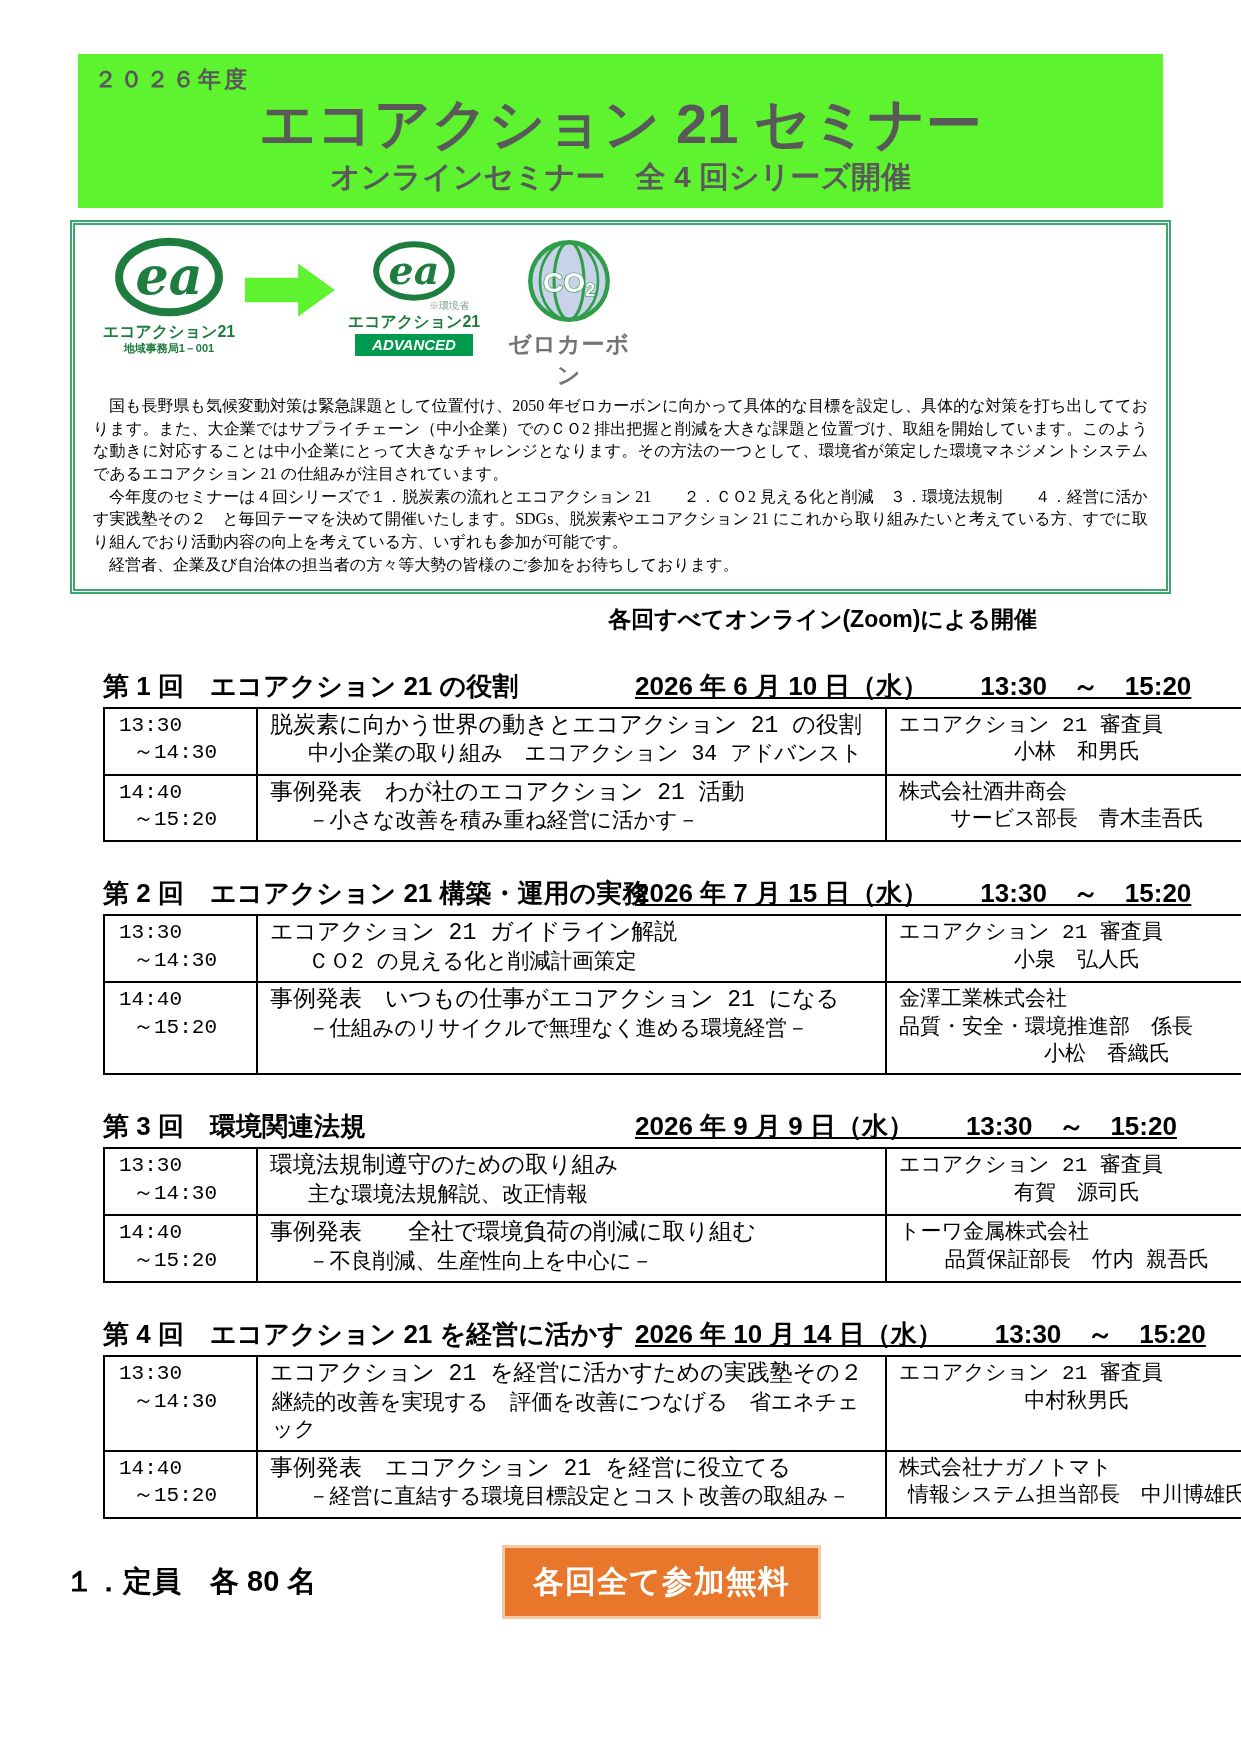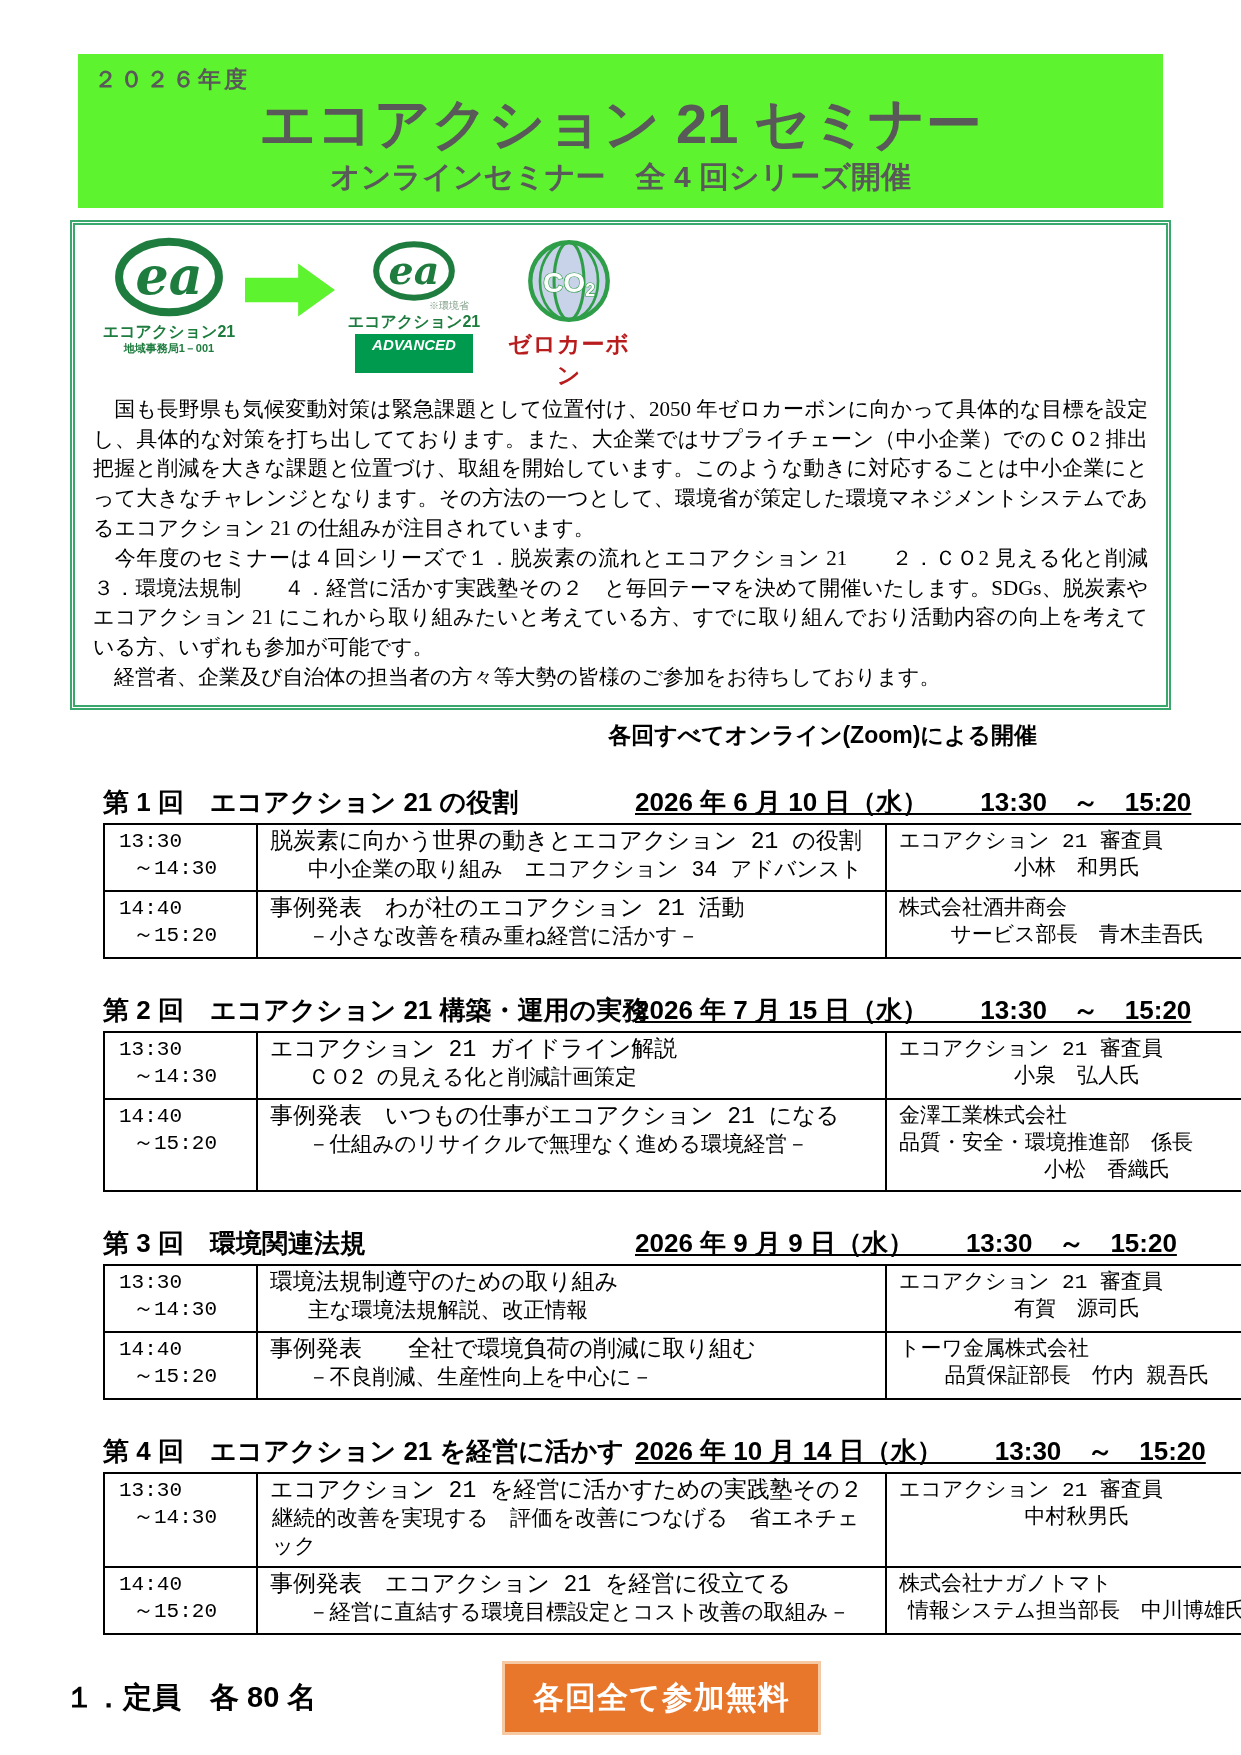--- a/index.html
+++ b/index.html
@@ -20,26 +20,26 @@
   .logo-block.left svg{width:114px;height:84px;}
   .logo-caption{color:#1D7C3E;font:bold 16px "Liberation Sans",sans-serif;line-height:1.15;}
   .logo-subcaption{color:#1D7C3E;font:bold 11px "Liberation Sans",sans-serif;}
   .arrow-wrap{flex:0 0 auto;margin:26px 6px 0 0;}
   .arrow-wrap svg{width:92px;height:58px;}
   .headline{flex:1;margin:8px 0 0 12px;color:#1F3864;font:bold 36px "Liberation Sans",sans-serif;line-height:1.45;}
   .logo-block.right{width:142px;flex:0 0 auto;margin-top:4px;}
   .logo-block.right svg{width:86px;height:64px;}
   .env-note{font:10px "Liberation Sans",sans-serif;color:#7F9E86;text-align:right;margin:-8px 16px 0 0;}
   .advanced{background:#009A4E;color:#fff;font:bold italic 15px "Liberation Sans",sans-serif;
-            padding:2px 0 20px;width:118px;margin:3px auto 0;text-align:center;}
+            padding:2px 0 3px;width:118px;margin:3px auto 0;text-align:center;}
   .zc-block{width:132px;flex:0 0 auto;text-align:center;margin:2px 0 0 18px;}
   .zc-block svg{width:88px;height:88px;}
-  .zc-label{font:bold 23px "Liberation Sans",sans-serif;color:#b91c1c;letter-spacing:1px;margin-top:0;}
+  .zc-label{font:bold 23px "Liberation Sans",sans-serif;color:#737373;letter-spacing:1px;margin-top:0;}
   .intro-text{margin-top:4px;}
-  .intro-text p{margin:0;font-size:21px;line-height:1.42;text-align:justify;}
+  .intro-text p{margin:0;font-size:16px;line-height:1.42;text-align:justify;}
 
   .zoom-note{text-align:right;padding-right:204px;margin-top:10px;
              font:bold 23px "Liberation Sans",sans-serif;}
 
   
   .session{margin:34px 76px 0 103px;}
   .session-header{position:relative;height:34px;font:bold 26px "Liberation Sans",sans-serif;margin-bottom:4px;}
   .s-date{position:absolute;left:532px;top:0;white-space:nowrap;text-decoration:underline;}
   table.s-table{border-collapse:collapse;width:1100px;table-layout:fixed;}
   table.s-table td{border:2px solid #000;vertical-align:top;font-family:Liberation Mono, monospace;}

